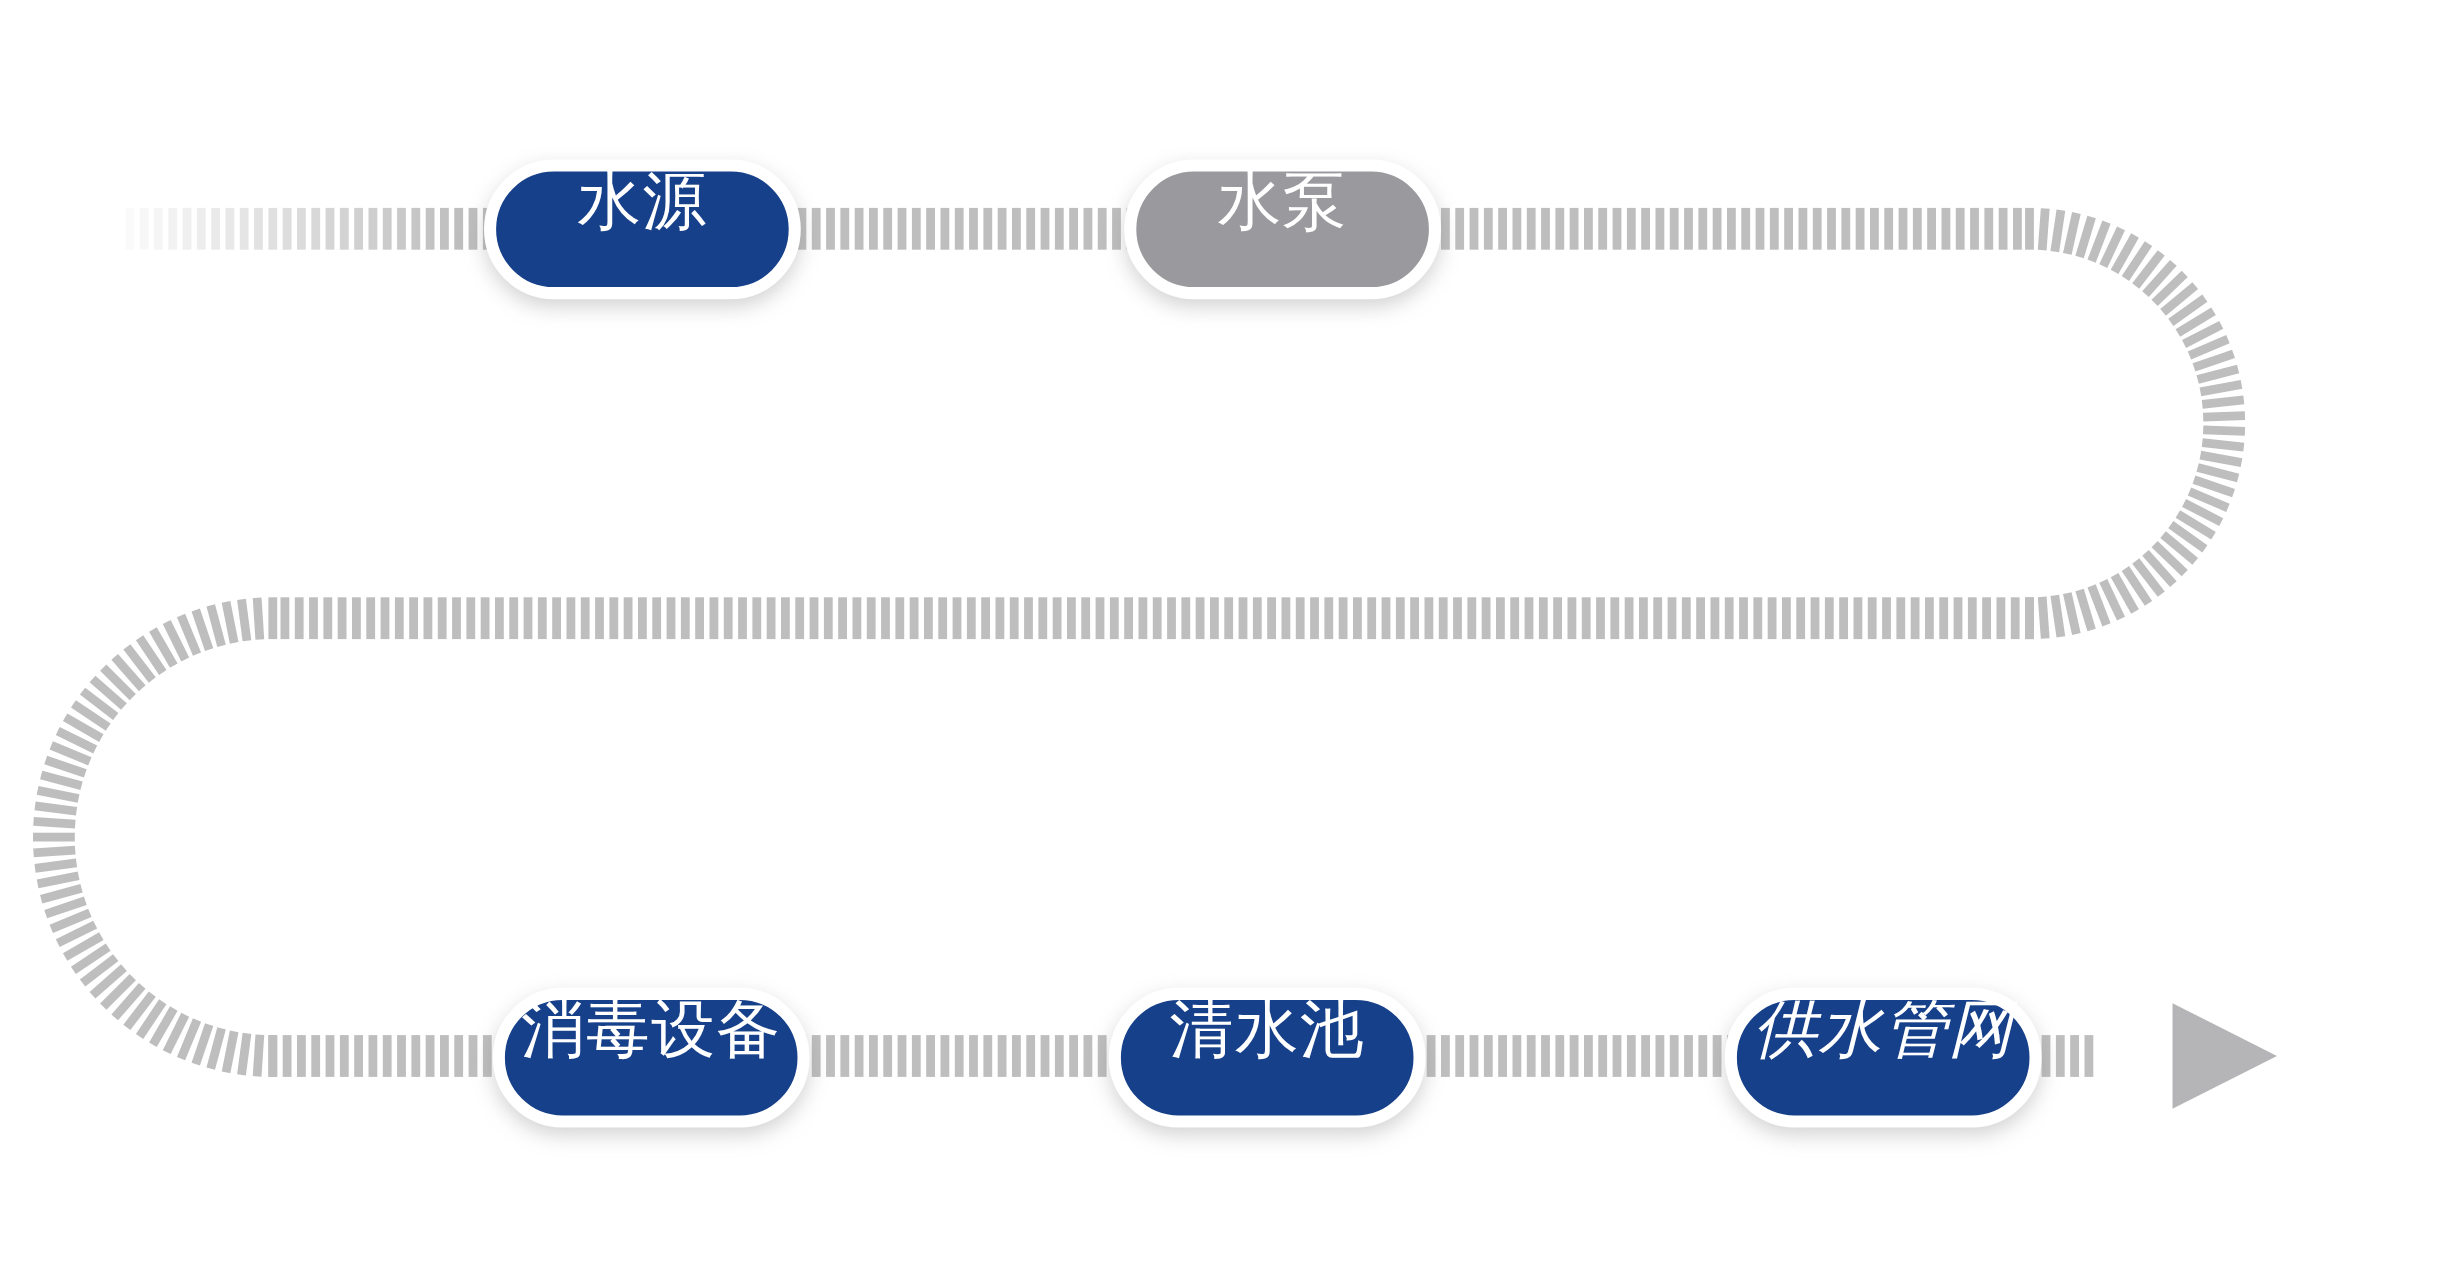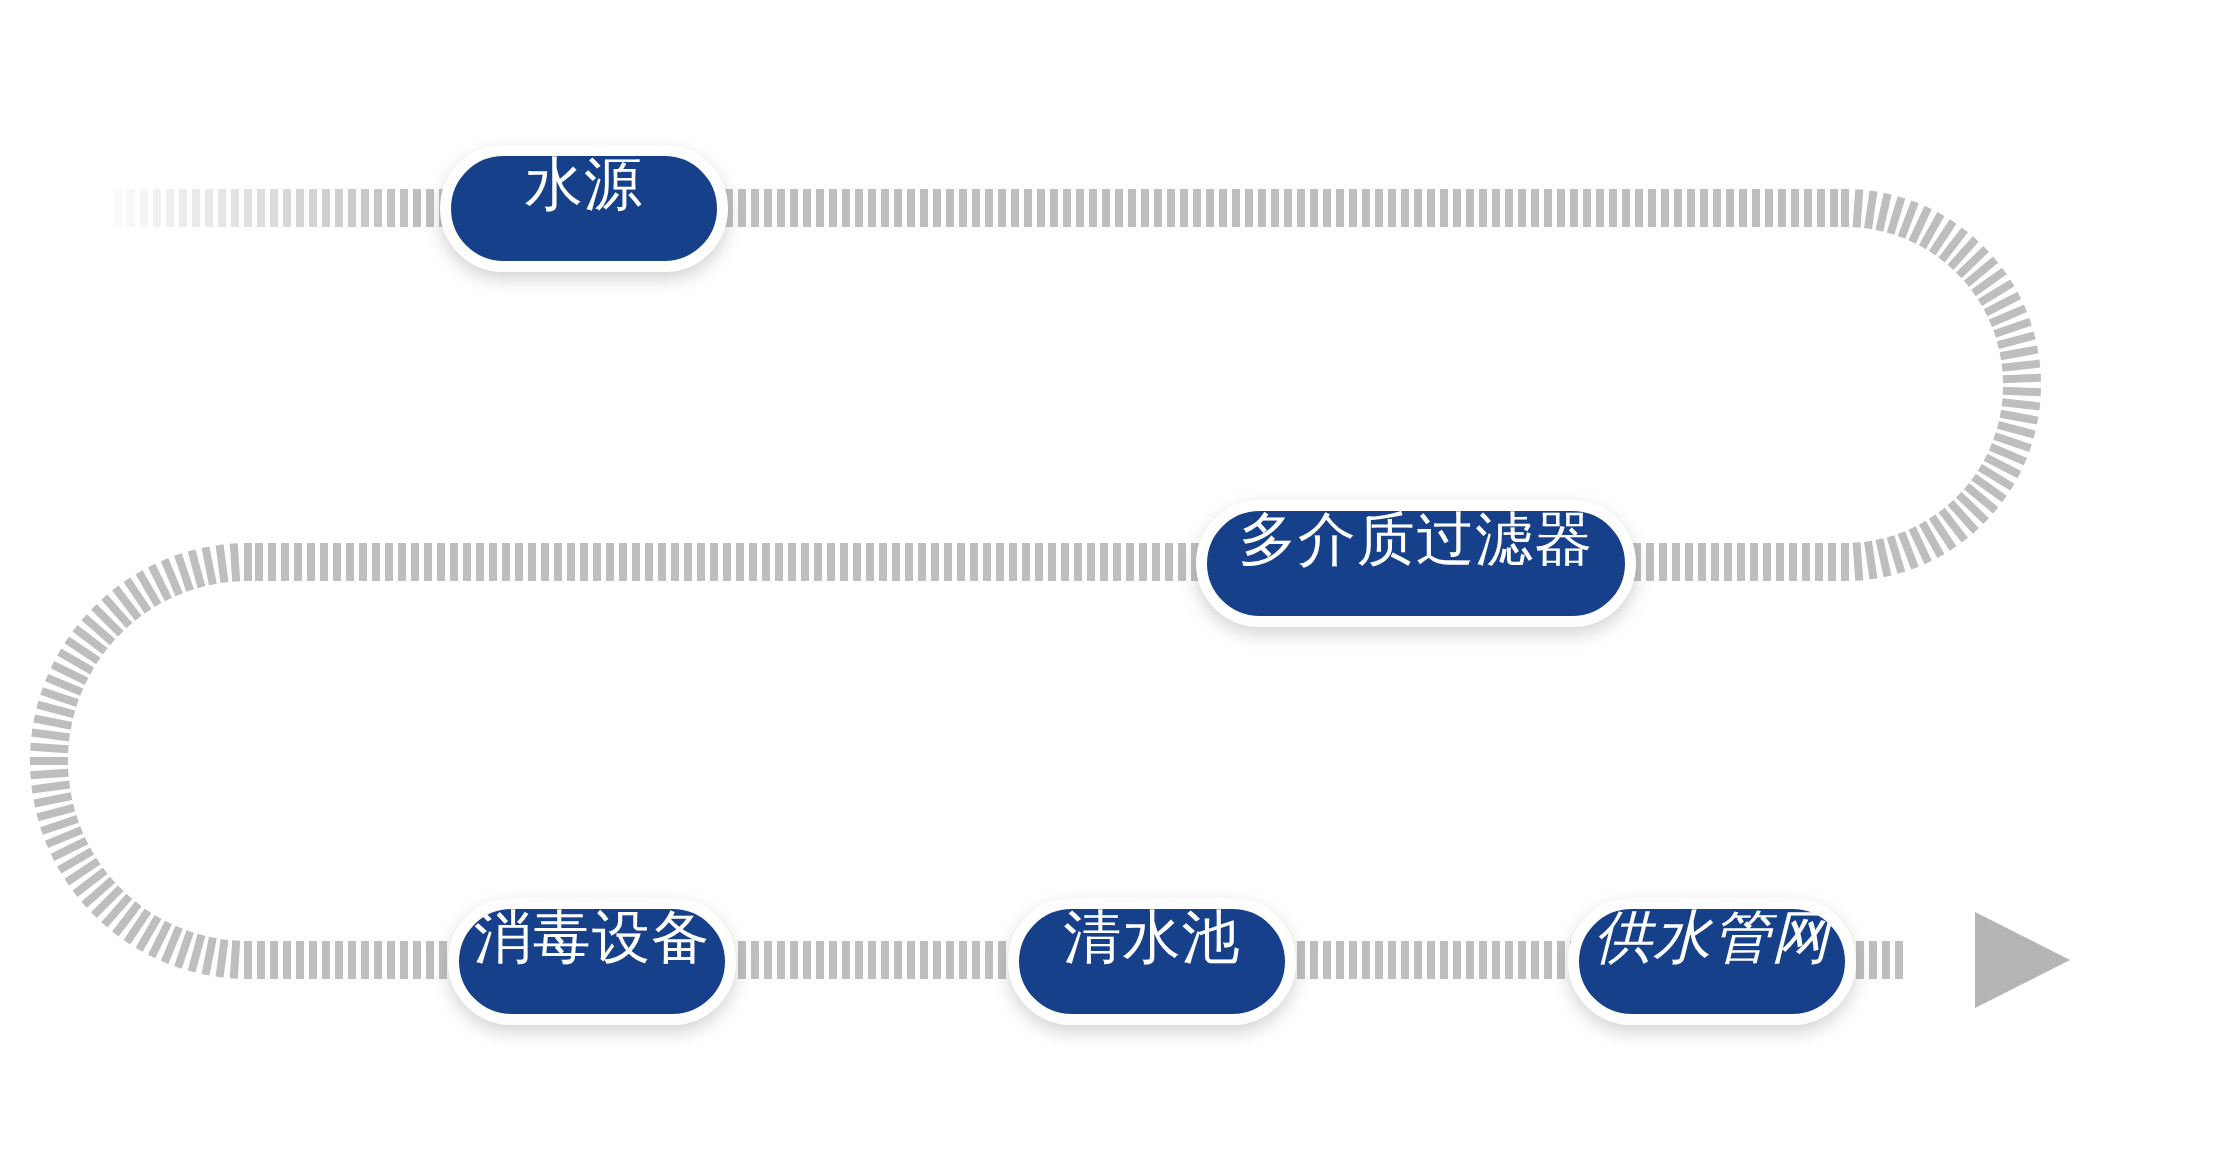--- a/index.html
+++ b/index.html
@@ -542,22 +542,22 @@
         <rect x="-4.00" y="-19.00" width="8" height="38" fill="#BEBEBE" transform="translate(1873.00,960.00) rotate(0.00)"></rect>
         <rect x="-4.00" y="-19.00" width="8" height="38" fill="#BEBEBE" transform="translate(1886.00,960.00) rotate(0.00)"></rect>
         <rect x="-4.00" y="-19.00" width="8" height="38" fill="#BEBEBE" transform="translate(1899.00,960.00) rotate(0.00)"></rect>
       </g>
     <polygon id="arrow-head" points="1975,912 2070,960 1975,1008" fill="#B5B5B8"></polygon>
   </svg>
 
   <div class="node" style="left: 440px; top: 145px; width: 288px; height: 127px; background: rgb(23, 64, 138); color: rgb(255, 255, 255); font-size: 58px;">
     <span class="node-label">水源</span>
   </div>
-  <div class="node" style="left: 1196px; top: 500px; width: 440px; height: 127px; background: rgb(23, 64, 138); color: rgb(255, 255, 255); font-size: 58px;">
-    <span class="node-label">多介质过滤器</span>
+  <div class="node state-inactive" style="left: 1022px; top: 145px; width: 288px; height: 127px; background: rgb(154, 154, 158); color: rgb(255, 255, 255); font-size: 58px;">
+    <span class="node-label">水泵</span>
   </div>
   <div class="node" style="left: 448px; top: 898px; width: 288px; height: 127px; background: rgb(23, 64, 138); color: rgb(255, 255, 255); font-size: 58px;">
     <span class="node-label">消毒设备</span>
   </div>
   <div class="node" style="left: 1008px; top: 898px; width: 288px; height: 127px; background: rgb(23, 64, 138); color: rgb(255, 255, 255); font-size: 58px;">
     <span class="node-label">清水池</span>
   </div>
   <div class="node" style="left: 1568px; top: 898px; width: 288px; height: 127px; background: rgb(23, 64, 138); color: rgb(255, 255, 255); font-size: 58px; font-style: italic;">
     <span class="node-label">供水管网</span>
   </div>

